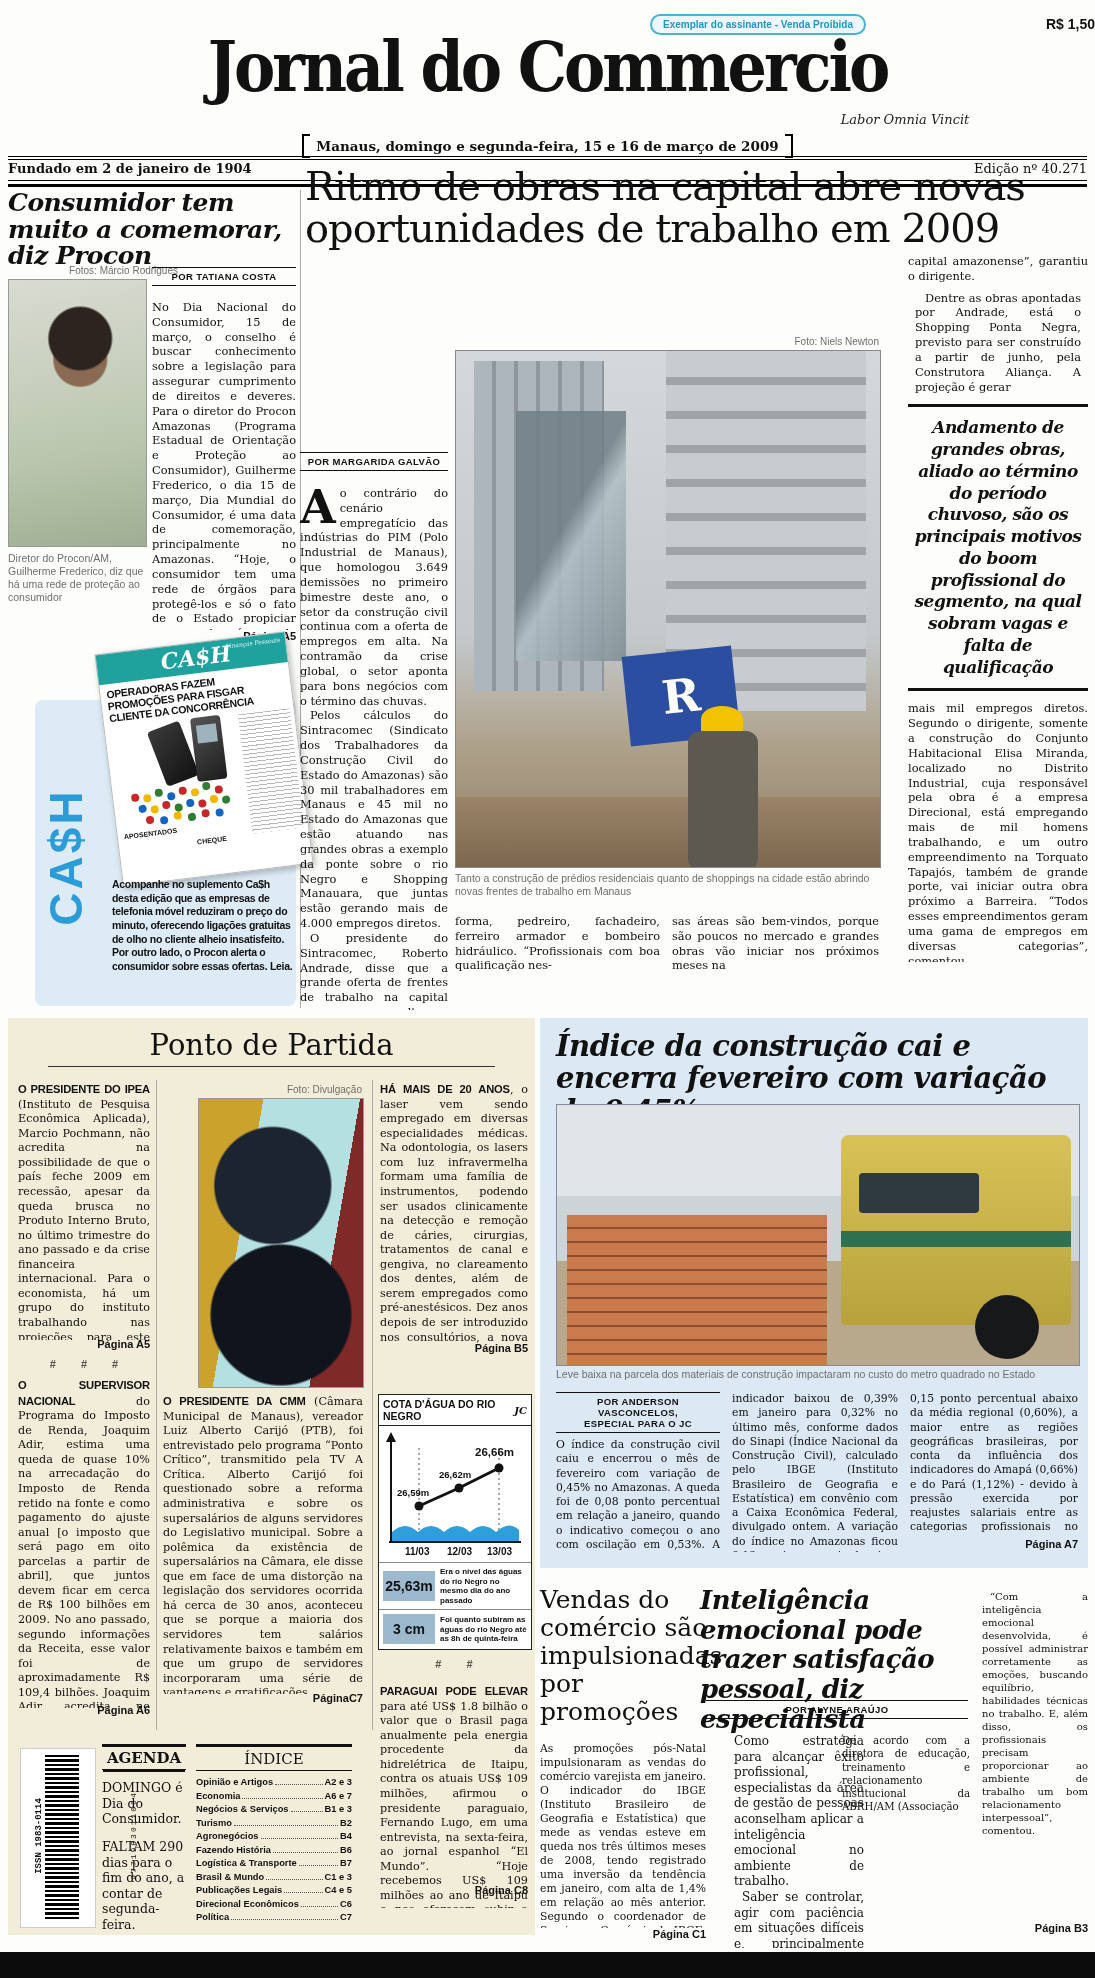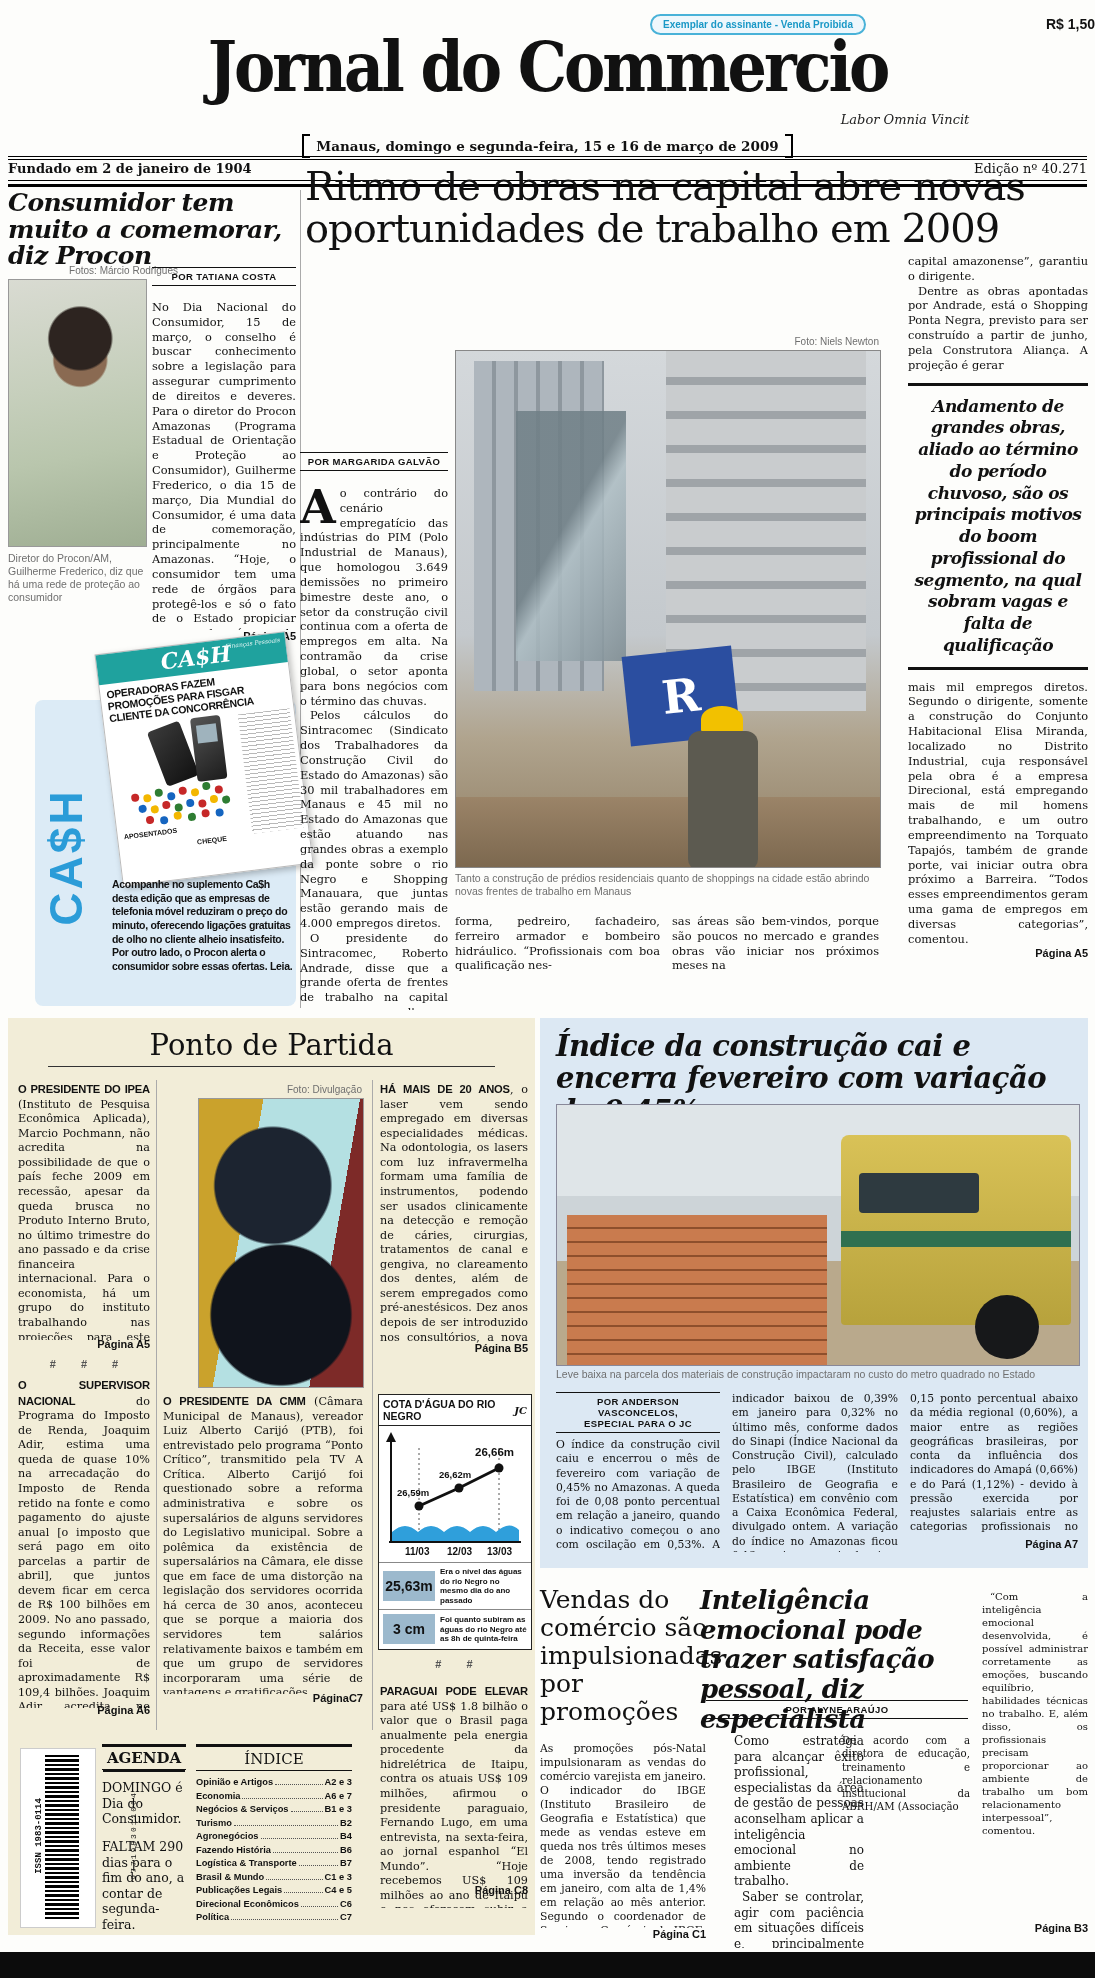--- a/index.html
+++ b/index.html
@@ -258,21 +258,21 @@
     <span class="dirt"></span>
     <span class="sign-rd">R</span>
     <span class="helmet"></span>
     <span class="worker"></span>
   </div>
   <div class="abs main-ucol1 body-txt just ovh">forma, pedreiro, fachadeiro, ferreiro armador e bombeiro hidráulico. “Profissionais com boa qualificação nes-</div>
   <div class="abs main-caption caption">Tanto a construção de prédios residenciais quanto de shoppings na cidade estão abrindo novas frentes de trabalho em Manaus</div>
   <div class="abs main-ucol2 body-txt just ovh">sas áreas são bem-vindos, porque são poucos no mercado e grandes obras vão iniciar nos próximos meses na</div>
   <div class="abs main-col4 body-txt just ovh">
     <p style="margin:0;">capital amazonense”, garantiu o dirigente.</p>
-    <p style="margin:0;text-indent:10px;">Dentre as obras apontadas por Andrade, está o Shopping Ponta Negra, previsto para ser construído a partir de junho, pela Construtora Aliança. A projeção é gerar</p>
+    <p style="margin:7px;text-indent:10px;">Dentre as obras apontadas por Andrade, está o Shopping Ponta Negra, previsto para ser construído a partir de junho, pela Construtora Aliança. A projeção é gerar</p>
     <div class="pullquote">Andamento de grandes obras, aliado ao término do período chuvoso, são os principais motivos do boom profissional do segmento, na qual sobram vagas e falta de qualificação</div>
     <p style="margin:0;">mais mil empregos diretos. Segundo o dirigente, somente a construção do Conjunto Habitacional Elisa Miranda, localizado no Distrito Industrial, cuja responsável pela obra é a empresa Direcional, está empregando mais de mil homens trabalhando, e um outro empreendimento na Torquato Tapajós, também de grande porte, vai iniciar outra obra próximo a Barreira. “Todos esses empreendimentos geram uma gama de empregos em diversas categorias”, comentou.</p>
     <div class="pageref">Página A5</div>
   </div>
 
   <div class="abs pdp-panel"></div>
   <div class="abs pdp-title">Ponto de Partida</div>
   <div class="abs pdp-title-rule"></div>
   <div class="abs vrule pdp-vd1"></div>
   <div class="abs vrule pdp-vd2"></div>

